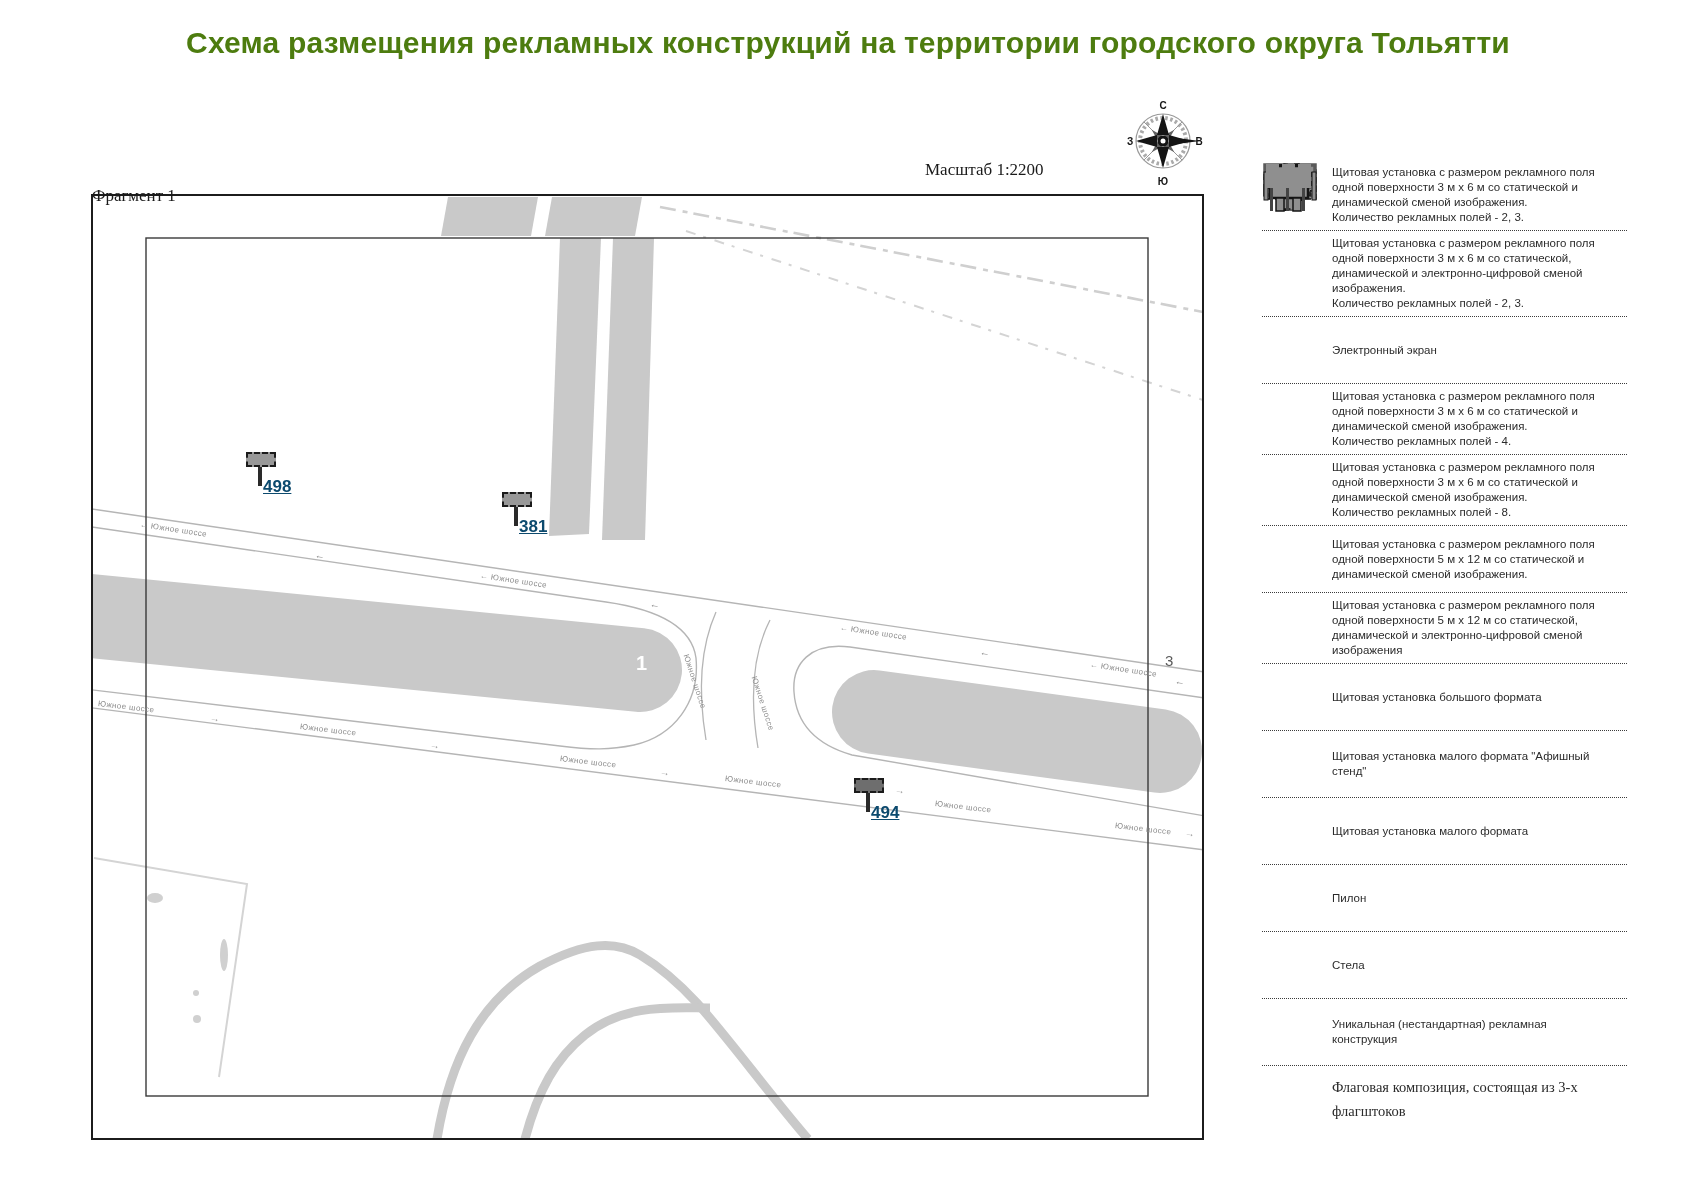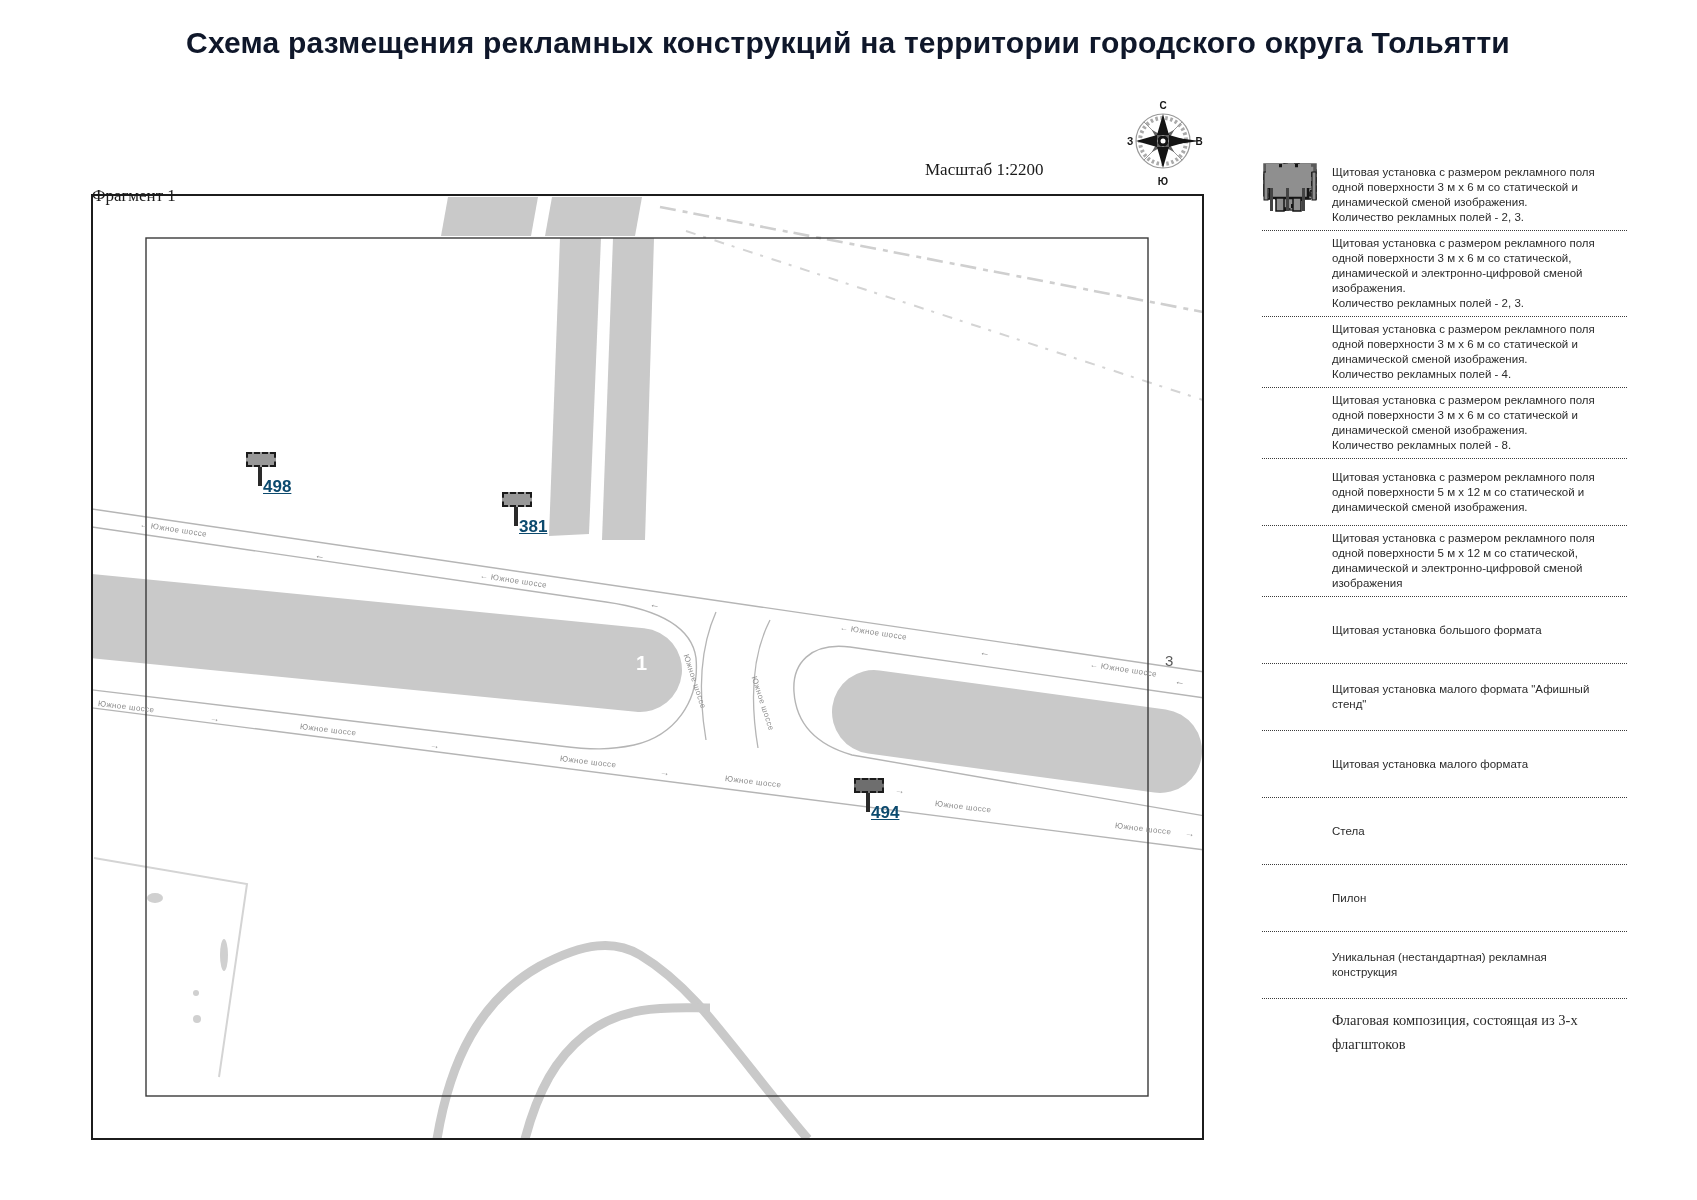--- a/index.html
+++ b/index.html
@@ -1,20 +1,20 @@
 <!DOCTYPE html>
 <html><head>
 <meta charset="utf-8">
 <style>
   html,body{margin:0;padding:0;background:#ffffff;width:1697px;height:1200px;overflow:hidden;
     font-family:"Liberation Sans",sans-serif;color:#141414;}
   .stage{position:relative;width:1697px;height:1200px;background:#fff;}
   svg{position:absolute;left:0;top:0;}
   .page-title{position:absolute;left:36px;top:26px;width:1624px;text-align:center;
-    font-size:30px;font-weight:bold;letter-spacing:.2px;color:#0f172a;}
+    font-size:30px;font-weight:bold;letter-spacing:.2px;color:#4d7c0f;}
   .fragment-label{position:absolute;left:92px;top:162px;font-family:"Liberation Serif",serif;
     font-size:17px;color:#1a1a1a;margin-top:24px;}
   .scale-label{position:absolute;left:925px;top:160px;width:190px;text-align:left;
     font-family:"Liberation Serif",serif;font-size:17px;color:#1a1a1a;}
   
   .map-layer{position:absolute;left:0;top:0;width:1697px;height:1200px;}
   .road-label{position:absolute;font-size:8px;color:#8d8d8d;white-space:nowrap;
     transform-origin:left center;letter-spacing:.4px;}
   .road-arrow{position:absolute;font-size:10px;color:#8d8d8d;transform-origin:left center;}
   .zone-num-1{position:absolute;left:636px;top:652px;font-size:20px;font-weight:bold;color:#ffffff;}
@@ -180,20 +180,30 @@
             <rect x="25" y="30" width="5" height="18" fill="#141414"></rect>
           </svg>
         </div>
       <div class="ltext">Щитовая установка с размером рекламного поля
 одной поверхности 3 м х 6 м со статической,
 динамической и электронно-цифровой сменой
 изображения.
 Количество рекламных полей - 2, 3.</div>
     </div>
 
+    <div class="legend-item">
+      <div class="licon">
+          <svg width="56" height="52" viewBox="0 0 56 52">
+            <rect x="8" y="8" width="40" height="24" fill="#8f8f8f" stroke="#141414" stroke-width="2"></rect>
+            <rect x="27" y="10" width="19" height="20" fill="#141414"></rect>
+            <rect x="24" y="32" width="5" height="16" fill="#141414"></rect>
+          </svg>
+        </div>
+      <div class="ltext">Электронный экран</div>
+    </div>
 
     <div class="legend-item">
       <div class="licon">
           <svg width="56" height="52" viewBox="0 0 56 52">
             <rect x="2" y="18" width="52" height="14" fill="#8f8f8f" stroke="#141414" stroke-width="2" stroke-dasharray="6 4"></rect>
             <rect x="26" y="10" width="3" height="9" fill="#141414"></rect>
             <rect x="26" y="32" width="3" height="12" fill="#141414"></rect>
             <rect x="36" y="13" width="6" height="5" fill="#141414"></rect>
           </svg>
         </div>
@@ -279,34 +289,34 @@
             <rect x="33" y="6" width="6" height="34" fill="#141414"></rect>
             <rect x="22" y="40" width="5" height="11" fill="#141414"></rect>
           </svg>
         </div>
       <div class="ltext">Щитовая установка малого формата</div>
     </div>
 
     <div class="legend-item">
       <div class="licon">
           <svg width="56" height="52" viewBox="0 0 56 52">
-            <path d="M22 4 L34 6 C37 18 36 32 33 49 L19 49 C17 32 18 16 22 4 Z" fill="#8f8f8f" stroke="#141414" stroke-width="1.5" stroke-dasharray="7 5"></path>
-          </svg>
-        </div>
-      <div class="ltext">Стела</div>
-    </div>
-
-    <div class="legend-item">
-      <div class="licon">
-          <svg width="56" height="52" viewBox="0 0 56 52">
             <path d="M17 5 L37 4 C39 18 39 34 37 48 L17 48 C15 32 15 18 17 5 Z" fill="#8f8f8f" stroke="#141414" stroke-width="1.5" stroke-dasharray="9 6"></path>
             <rect x="29" y="44" width="9" height="4" fill="#141414"></rect>
           </svg>
         </div>
       <div class="ltext">Пилон</div>
+    </div>
+
+    <div class="legend-item">
+      <div class="licon">
+          <svg width="56" height="52" viewBox="0 0 56 52">
+            <path d="M22 4 L34 6 C37 18 36 32 33 49 L19 49 C17 32 18 16 22 4 Z" fill="#8f8f8f" stroke="#141414" stroke-width="1.5" stroke-dasharray="7 5"></path>
+          </svg>
+        </div>
+      <div class="ltext">Стела</div>
     </div>
 
     <div class="legend-item">
       <div class="licon">
           <svg width="56" height="52" viewBox="0 0 56 52">
             <rect x="8" y="6" width="38" height="32" fill="#8f8f8f" stroke="#141414" stroke-width="2.5"></rect>
             <rect x="14" y="38" width="8" height="13" fill="#8f8f8f" stroke="#141414" stroke-width="1.5"></rect>
             <rect x="31" y="38" width="8" height="13" fill="#8f8f8f" stroke="#141414" stroke-width="1.5"></rect>
           </svg>
         </div>

